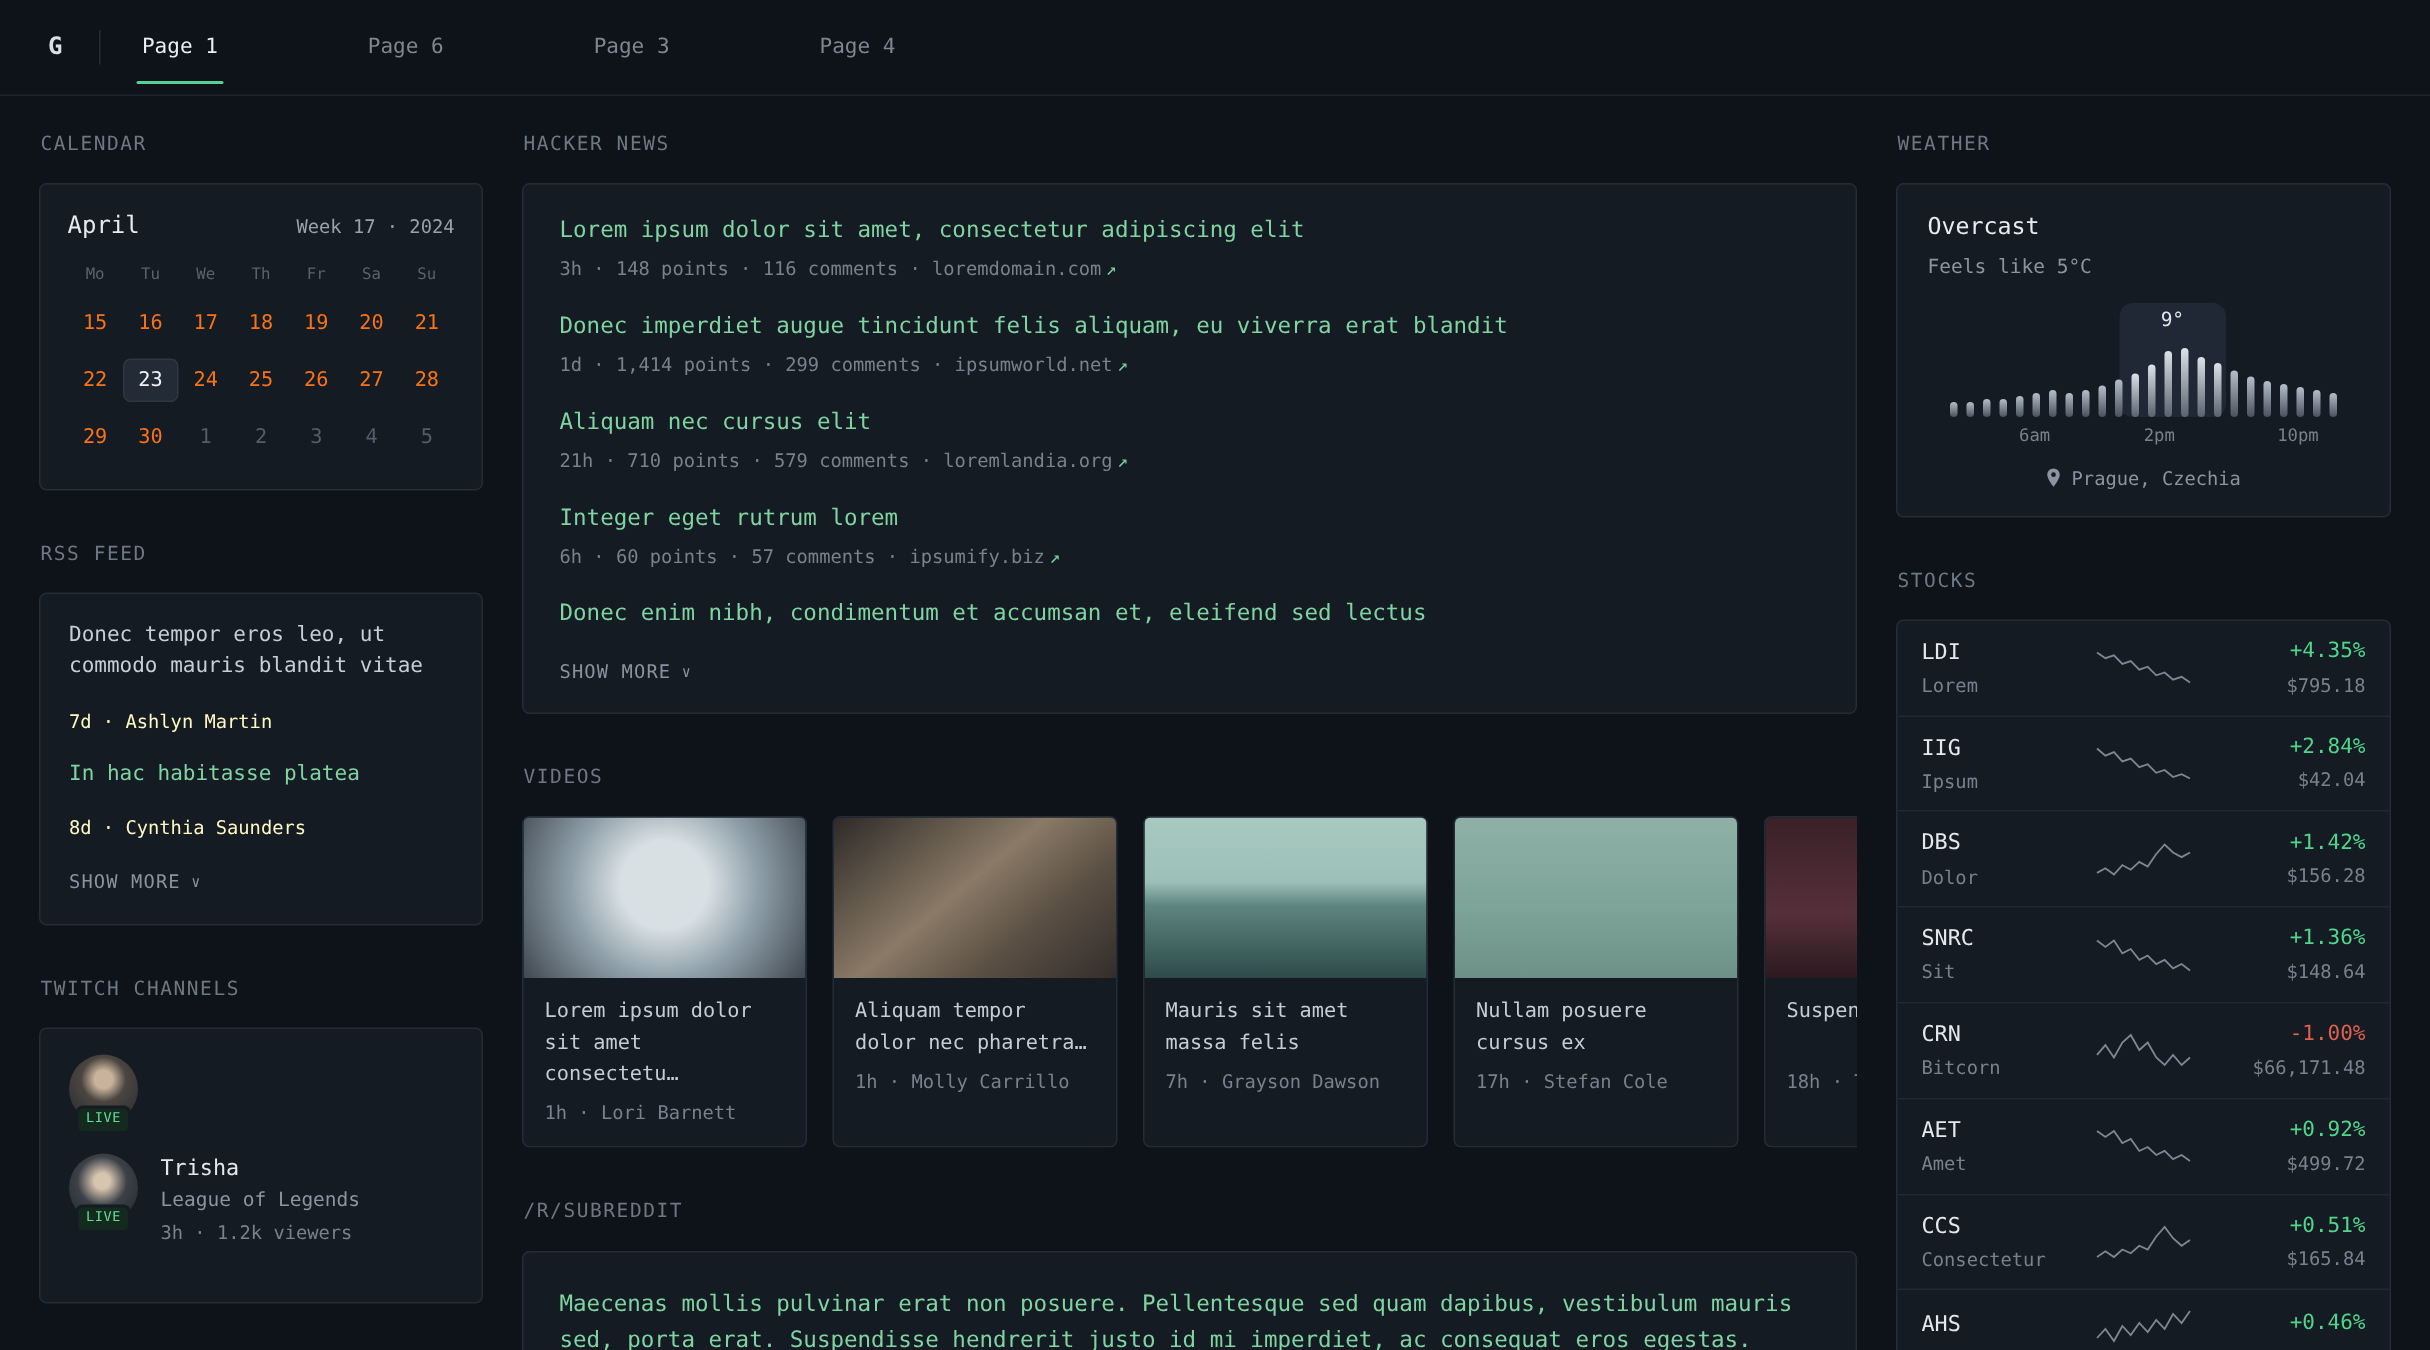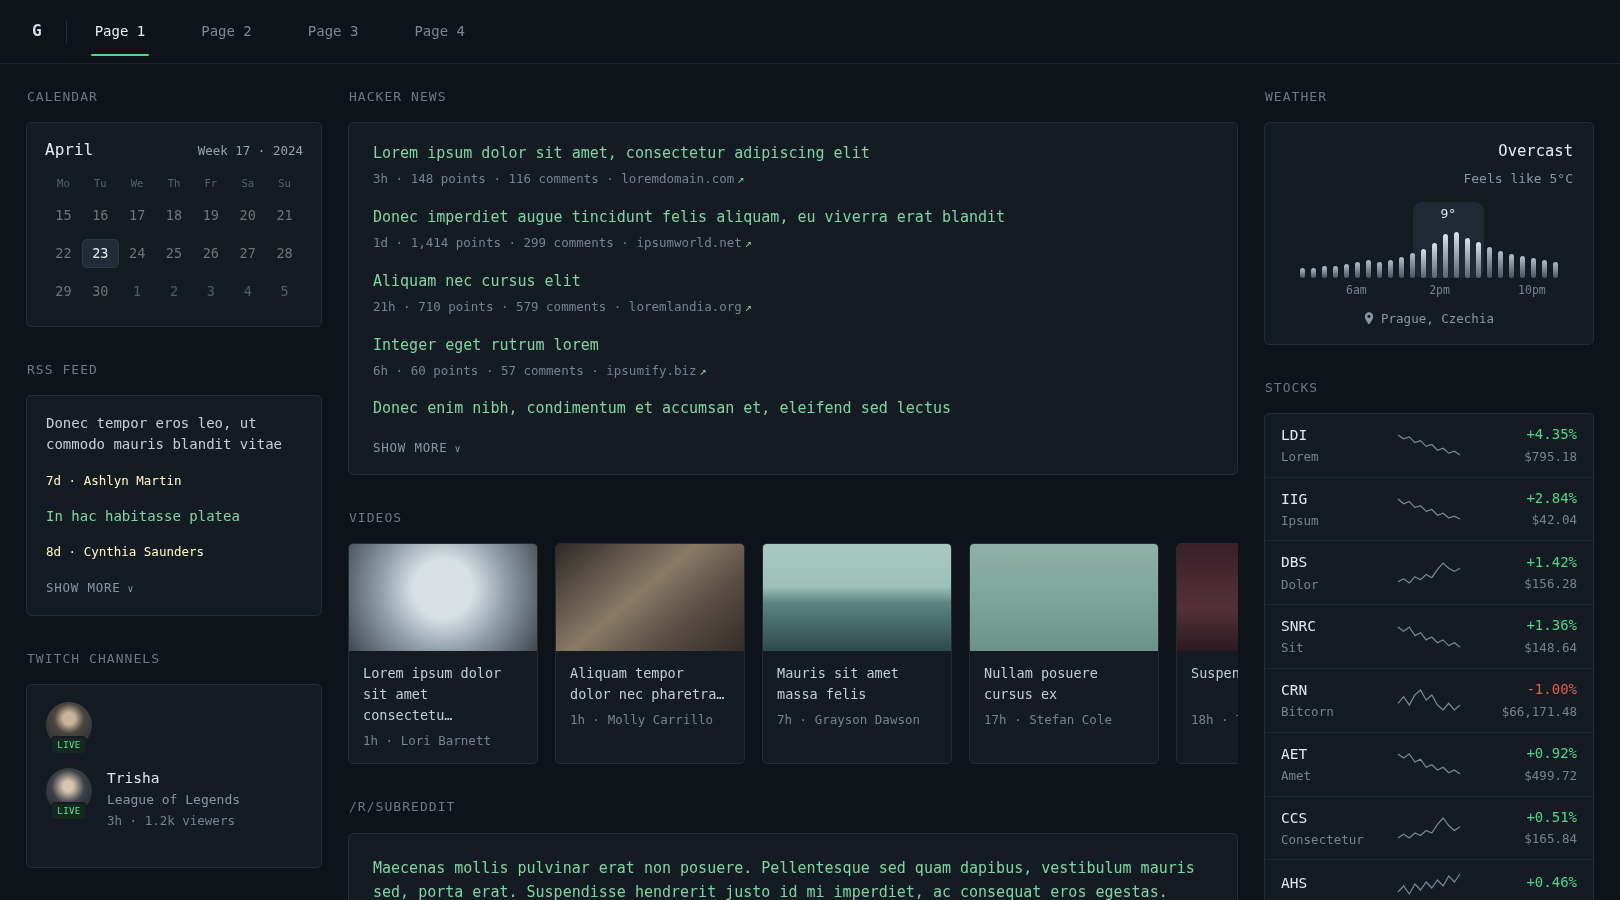--- a/index.html
+++ b/index.html
@@ -7,42 +7,42 @@
   body {
     background:#0e1319; color:#d6dce3;
     font-family:"DejaVu Sans Mono","Liberation Mono",monospace;
     font-size:14px; line-height:1.4;
   }
   
   .navbar { height:64px; display:flex; align-items:center; padding:0 32px;
             border-bottom:1px solid #1d242e; background:#0e1319; }
   .logo { font-size:16px; font-weight:bold; color:#d9dfe6; padding-right:24px;
           border-right:1px solid #242b36; margin-right:26px; cursor:pointer; }
-  .tabs { display:flex; height:100%; align-items:center; }
+  .tabs { display:flex; height:100%; align-items:center;gap:44px; }
   .tab { position:relative; color:#7d8692; font-size:14px; margin-right:52px;
          padding:4px 2px; cursor:pointer; text-decoration:none; }
   .tab.active { color:#e9eef3; }
   .tab.active::after { content:""; position:absolute; left:-2px; right:-2px; bottom:-11px;
          height:2px; background:#57d193; border-radius:1px; }
   
   .content { display:grid; grid-template-columns:296px minmax(0,1fr) 330px;
              gap:26px; padding:24px 26px 0 26px; }
   .sec-label { font-size:13px; font-weight:normal; letter-spacing:.08em;
                color:#6e7784; margin:0 0 16px 1px; }
   .widget { margin-bottom:34px; }
   .card { background:#151b23; border:1px solid #242c37; border-radius:5px; }
   
   .cal-card { padding:16px 18px 20px; }
   .cal-head { display:flex; justify-content:space-between; align-items:baseline; margin-bottom:14px; }
   .cal-month { font-size:16px; color:#e5eaef; }
   .cal-week { font-size:12.5px; color:#98a1ac; }
   .cal-grid { display:grid; grid-template-columns:repeat(7,1fr); row-gap:9px;
               text-align:center; align-items:center; }
   .cal-wd { font-size:10.5px; color:#59626e; padding-bottom:2px; }
-  .cal-day { font-size:13.5px; color:#737373; padding:4px 0; border-radius:5px;
+  .cal-day { font-size:13.5px; color:#f97316; padding:4px 0; border-radius:5px;
              border:1px solid transparent; cursor:pointer; }
   .cal-day.selected { background:#232b36; border-color:#2e3743; color:#eef2f6; }
   .cal-day.muted { color:#535c68; }
   
   .pad-card { padding:17px 19px; }
   .feed-item { margin-bottom:17px; }
   .feed-title { display:block; font-size:14px; line-height:1.52; color:#c7ced6;
                 text-decoration:none; cursor:pointer; }
   .feed-title.green { color:#7fd4a2; }
   .feed-meta { font-size:12.5px; color:#fef9c3; margin-top:16px; }
@@ -71,21 +71,21 @@
   
   .videos { display:flex; gap:17px; overflow:hidden; }
   .video-card { flex:0 0 190px; background:#151b23; border:1px solid #242c37;
                 border-radius:5px; overflow:hidden; cursor:pointer; }
   .video-thumb { height:107px; }
   .video-body { padding:12px 14px 14px; }
   .video-title { display:block; font-size:13.5px; line-height:1.55; color:#c4ccd5;
                  text-decoration:none; min-height:42px; }
   .video-meta { font-size:12.5px; color:#78818d; margin-top:6px; }
   
-  .wx-card { padding:18px 20px 16px; text-align:right; }
+  .wx-card { padding:18px 20px 16px; text-align:left; }
   .wx-cond { font-size:15.5px; color:#e7ecf1; }
   .wx-feels { font-size:13px; color:#8b94a1; margin-top:7px; }
   .wx-chart { position:relative; height:96px; margin:14px 12px 2px; }
   .wx-highlight { position:absolute; top:0; bottom:20px; background:#1f2834; border-radius:9px; }
   .wx-temp { position:absolute; top:3px; transform:translateX(-50%); font-size:13px; color:#dfe5eb; }
   .wx-bars { position:absolute; left:0; right:0; bottom:20px; height:72px;
              display:flex; align-items:flex-end; justify-content:space-between; padding:0 3px; }
   .wx-bar { width:5px; border-radius:3px; background:linear-gradient(180deg,#b4bec9,#49515c); }
   .wx-bar.hot { background:linear-gradient(180deg,#dbe2e9,#5a626e); }
   .wx-hours { position:absolute; left:0; right:0; bottom:0; height:16px; }
@@ -108,21 +108,21 @@
 </style>
 </head>
 <body>
 
 <header class="navbar">
   <div class="logo">G</div>
   <nav class="tabs">
 
       <a class="tab active">Page 1</a>
 
-      <a class="tab">Page 2</a>
+      <a class="tab">Page 6</a>
 
       <a class="tab">Page 3</a>
 
       <a class="tab">Page 4</a>
 
   </nav>
 </header>
 
 <main class="content">
 

